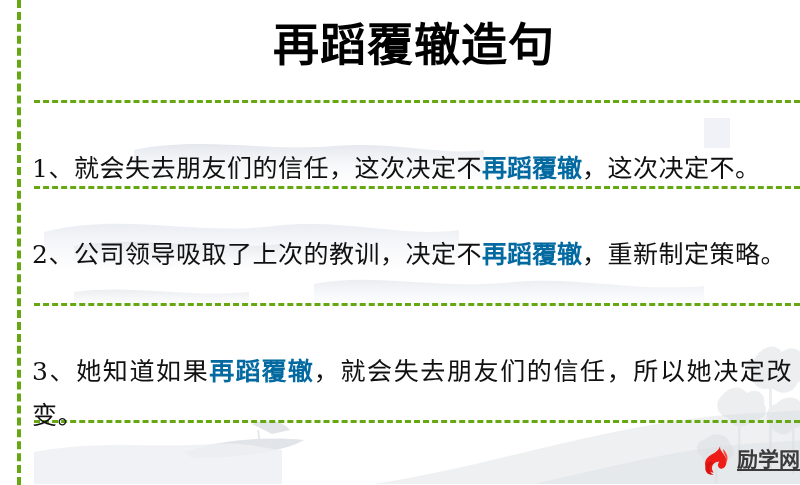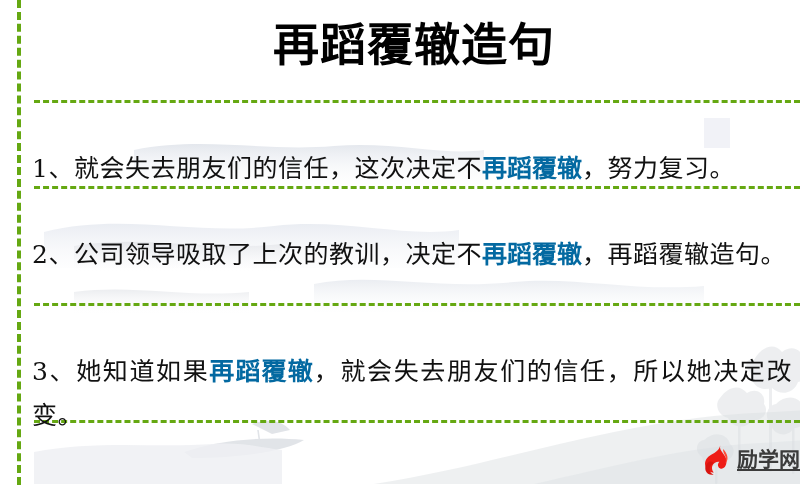--- a/index.html
+++ b/index.html
@@ -204,25 +204,25 @@
   </div>
 
   <div class="sep sep-1"></div>
   <div class="sep sep-2"></div>
   <div class="sep sep-3"></div>
   <div class="sep sep-4"></div>
 
   <div class="sentences">
 
     <p class="sentence s1">
-      <span>1、</span><span>就会失去朋友们的信任，这次决定不</span><span class="idiom">再蹈覆辙</span><span>，努力复习。</span>
+      <span>1、</span><span>就会失去朋友们的信任，这次决定不</span><span class="idiom">再蹈覆辙</span><span>，这次决定不。</span>
     </p>
 
     <p class="sentence s2">
-      <span>2、</span><span>公司领导吸取了上次的教训，决定不</span><span class="idiom">再蹈覆辙</span><span>，再蹈覆辙造句。</span>
+      <span>2、</span><span>公司领导吸取了上次的教训，决定不</span><span class="idiom">再蹈覆辙</span><span>，重新制定策略。</span>
     </p>
 
     <p class="sentence s3">
       <span>3、</span><span>她知道如果</span><span class="idiom">再蹈覆辙</span><span>，就会失去朋友们的信任，所以她决定改变。</span>
     </p>
 
   </div>
 
   <div class="watermark">
     <span class="wm-mark">

